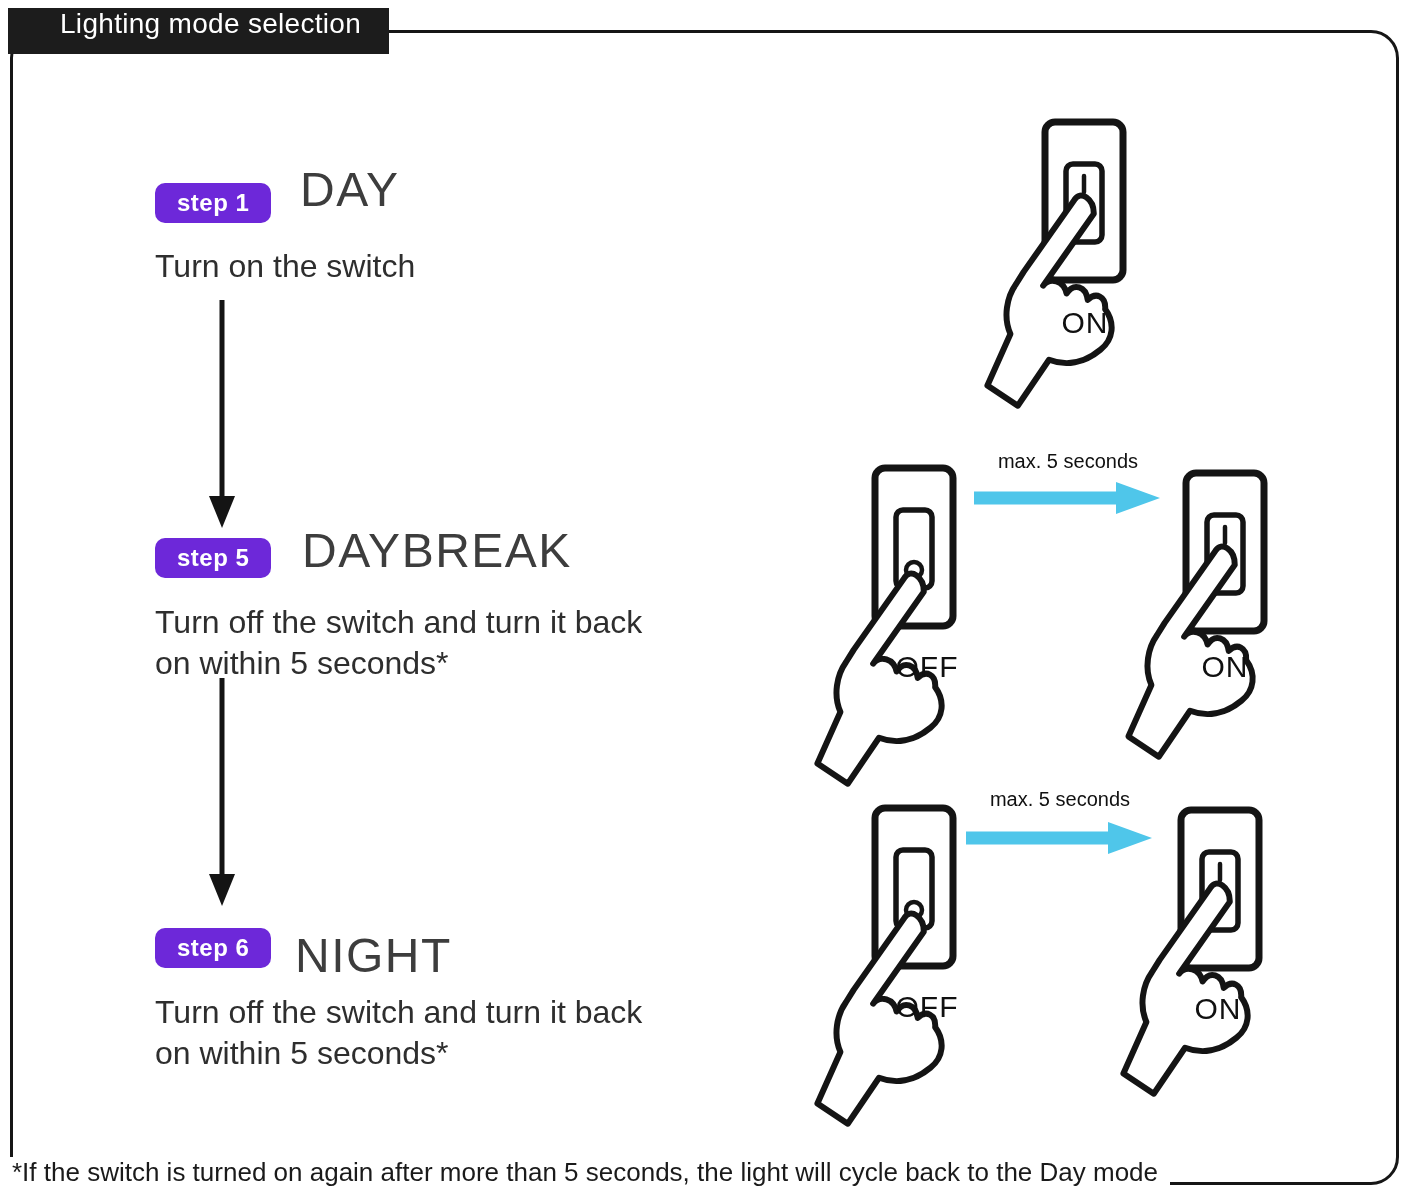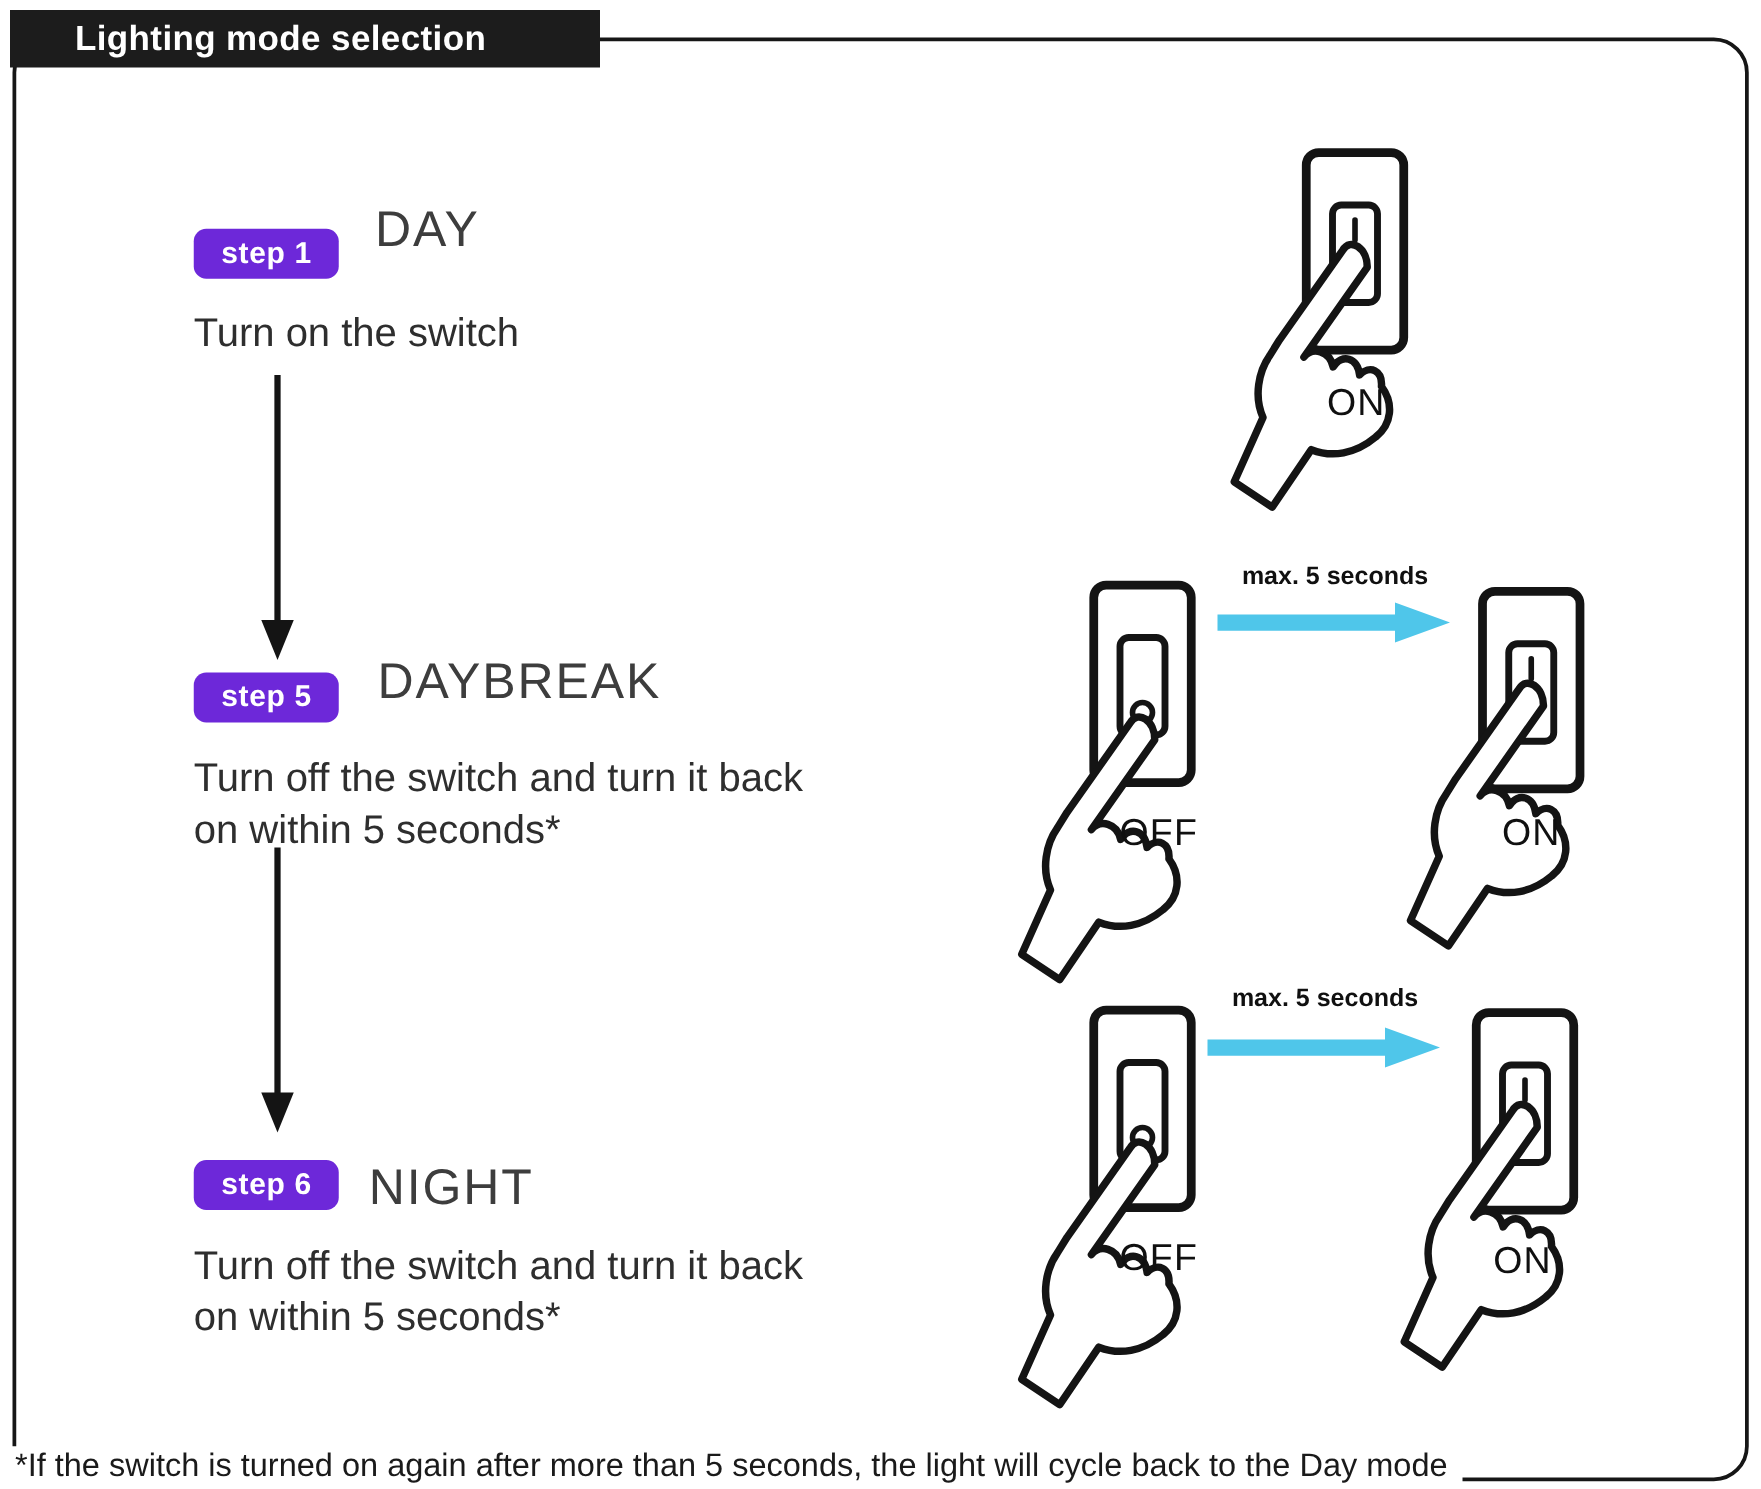--- a/index.html
+++ b/index.html
@@ -1,32 +1,32 @@
 <!DOCTYPE html>
 <html><head>
 <meta charset="utf-8">
 <style>
   html,body{margin:0;padding:0}
   body{width:1409px;height:1191px;position:relative;background:#fff;
        font-family:"Liberation Sans","DejaVu Sans",sans-serif;overflow:hidden}
 
   .frame{position:absolute;left:10px;top:30px;width:1389px;height:1155px;
          border:3px solid #161616;border-radius:28px;box-sizing:border-box}
-  .title-bar{position:absolute;left:8px;top:8px;width:472px;height:46px;background:#1c1c1c;
-             color:#fff;display:flex;align-items:center;padding-left:52px;box-sizing:border-box;
-             font-size:28px;font-weight:bold;letter-spacing:.3px}
+  .title-bar{position:absolute;left:8px;top:8px;width:381px;height:46px;background:#1c1c1c;
+             color:#fff;display:flex;align-items:flex-start;padding-left:52px;box-sizing:border-box;
+             font-size:28px;font-weight:normal;letter-spacing:.3px}
 
   .badge{position:absolute;background:#6d28d9;color:#fff;border-radius:10px;
          padding:6px 22px;font-size:24px;font-weight:bold;letter-spacing:.5px}
-  .step-title{position:absolute;font-size:40px;font-weight:200;color:#3d3d3d;letter-spacing:1.5px}
+  .step-title{position:absolute;font-size:48px;font-weight:200;color:#3d3d3d;letter-spacing:1.5px}
   .desc{position:absolute;font-size:32px;color:#2e2e2e;line-height:1.28;max-width:520px}
   .state-label{position:absolute;width:110px;text-align:center;font-size:30px;
                font-weight:normal;color:#101010;letter-spacing:1px}
   .dur-label{position:absolute;width:200px;text-align:center;font-size:20px;
-             font-weight:bold;color:#101010}
+             font-weight:normal;color:#101010}
   .footnote{position:absolute;left:0;right:0;bottom:3px;
             font-size:26px;color:#1a1a1a}
   .footnote span{background:#fff;padding:0 12px}
 
   svg{position:absolute;overflow:visible}
   .sw-body{fill:#fff;stroke:#141414;stroke-width:7}
   .sw-rocker{fill:#fff;stroke:#141414;stroke-width:5.5}
   .sw-mark{fill:none;stroke:#141414;stroke-width:4.5;stroke-linecap:round}
   .hand{fill:#fff;stroke:#141414;stroke-width:6.5;stroke-linejoin:round;stroke-linecap:round}
   .flow-line{stroke:#141414;stroke-width:5}

